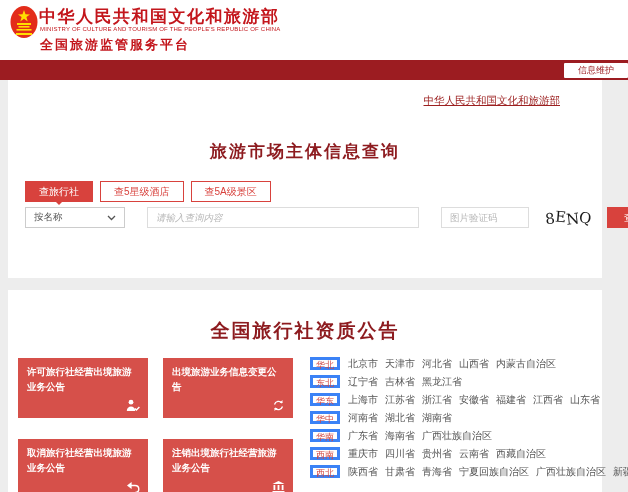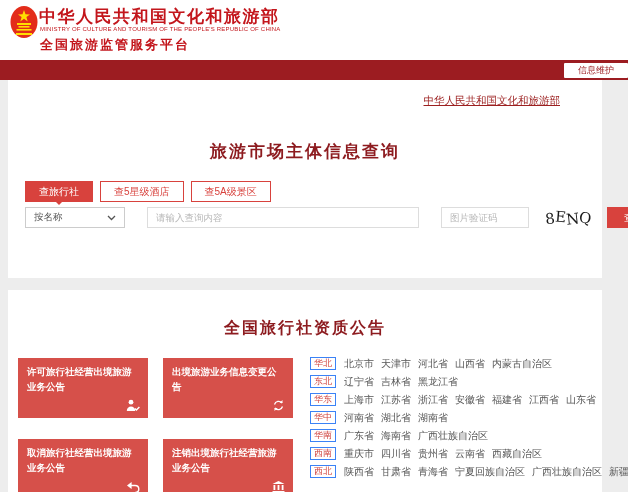--- a/index.html
+++ b/index.html
@@ -17,52 +17,52 @@
   .redbar { position:absolute; left:0; top:60px; width:628px; height:20px; background:#9c1c21; }
   .maintain-btn { position:absolute; right:0; top:3px; height:15px; line-height:15px; padding:0 14px; background:#fff; color:#9c1c21; font-size:9px; border:none; cursor:pointer; border-radius:1px; }
 
   
   .panel1 { position:absolute; left:8px; top:80px; width:594px; height:198px; background:#fff; }
   .panel2 { position:absolute; left:8px; top:290px; width:594px; height:202px; background:#fff; }
 
   .quick-link { position:absolute; right:42px; top:14px; font-size:10.5px; color:#9c2020; text-decoration:underline; cursor:pointer; white-space:nowrap; }
 
   .main-title { position:absolute; left:0; top:60px; width:100%; text-align:center; font-size:17px; font-weight:bold; color:#8d1b1f; letter-spacing:2px; }
-  .section-title { position:absolute; left:0; top:28px; width:100%; text-align:center; font-size:16px; font-weight:bold; color:#8d1b1f; letter-spacing:2px; }
+  .section-title { position:absolute; left:0; top:28px; width:100%; text-align:center; font-size:19px; font-weight:bold; color:#8d1b1f; letter-spacing:2px; }
 
   
   .tabs { position:absolute; left:17px; top:101px; display:flex; gap:7px; }
   .tab { height:21px; line-height:19px; padding:0 13px; font-size:10px; border:1px solid #d8423d; color:#d8423d; background:#fff; cursor:pointer; white-space:nowrap; }
   .tab.active { background:#d8423d; color:#fff; position:relative; }
   .tab.active::after { content:""; position:absolute; left:50%; bottom:-4px; margin-left:-4px; border-left:4px solid transparent; border-right:4px solid transparent; border-top:4px solid #d8423d; }
 
   
   .search-row { position:absolute; left:17px; top:127px; display:flex; align-items:center; gap:22px; height:21px; }
   .select-box { width:100px; height:21px; border:1px solid #ccc; background:#fff; display:flex; align-items:center; justify-content:space-between; padding:0 8px; font-size:9.5px; color:#555; cursor:pointer; }
   .inp { height:21px; border:1px solid #ddd; background:#fff; font-size:9.5px; padding:0 8px; color:#333; font-family:"Liberation Sans","DejaVu Sans",sans-serif; }
   .inp::placeholder { color:#b8b8b8; }
-  .inp-keyword { width:272px; }
+  .inp-keyword { width:272px;font-style:italic; }
   .inp-captcha { width:88px; }
   .captcha-img { width:34px; height:21px; display:flex; align-items:center; justify-content:center; font-family:"DejaVu Serif",serif; font-size:15px; color:#1a1a1a; cursor:pointer; background:#fff; }
   .captcha-img span { display:inline-block; }
   .captcha-img .c0 { transform:rotate(-8deg) translateY(1px); }
   .captcha-img .c1 { transform:rotate(5deg) translateY(-1px); }
   .captcha-img .c2 { transform:rotate(-6deg) translateY(1px); }
   .captcha-img .c3 { transform:rotate(7deg); }
   .search-btn { width:58px; height:21px; background:#d8423d; color:#fff; font-size:10px; border:none; cursor:pointer; letter-spacing:2px; }
 
   
   .cards { position:absolute; left:10px; top:68px; display:grid; grid-template-columns:130px 130px; gap:21px 15px; }
   .card { width:130px; height:60px; background:#d6504a; color:#fff; padding:7px 9px; font-size:9.5px; line-height:1.55; position:relative; cursor:pointer; font-weight:bold; }
   .card svg { position:absolute; right:8px; bottom:6px; }
 
   
   .regions { position:absolute; left:302px; top:67px; width:292px; }
   .region-row { display:flex; align-items:flex-start; margin-bottom:5px; height:13px; white-space:nowrap; }
-  .region-tag { flex:none; border:1px solid #3b82f6; color:#d0433e; background:#fff; font-size:9px; line-height:11px; height:13px; padding:0 3px; margin-right:8px; cursor:pointer; }
+  .region-tag { flex:none; border:3px solid #3b82f6; color:#d0433e; background:#fff; font-size:9px; line-height:11px; height:13px; padding:0 3px; margin-right:8px; cursor:pointer; }
   .province-links { display:flex; gap:7px; font-size:10px; color:#555; line-height:13px; }
   .province-links .prov { cursor:pointer; }
 </style>
 </head>
 <body>
 
 <div class="page">
 
   <div class="header">
     <svg class="emblem" viewBox="0 0 28 33">

